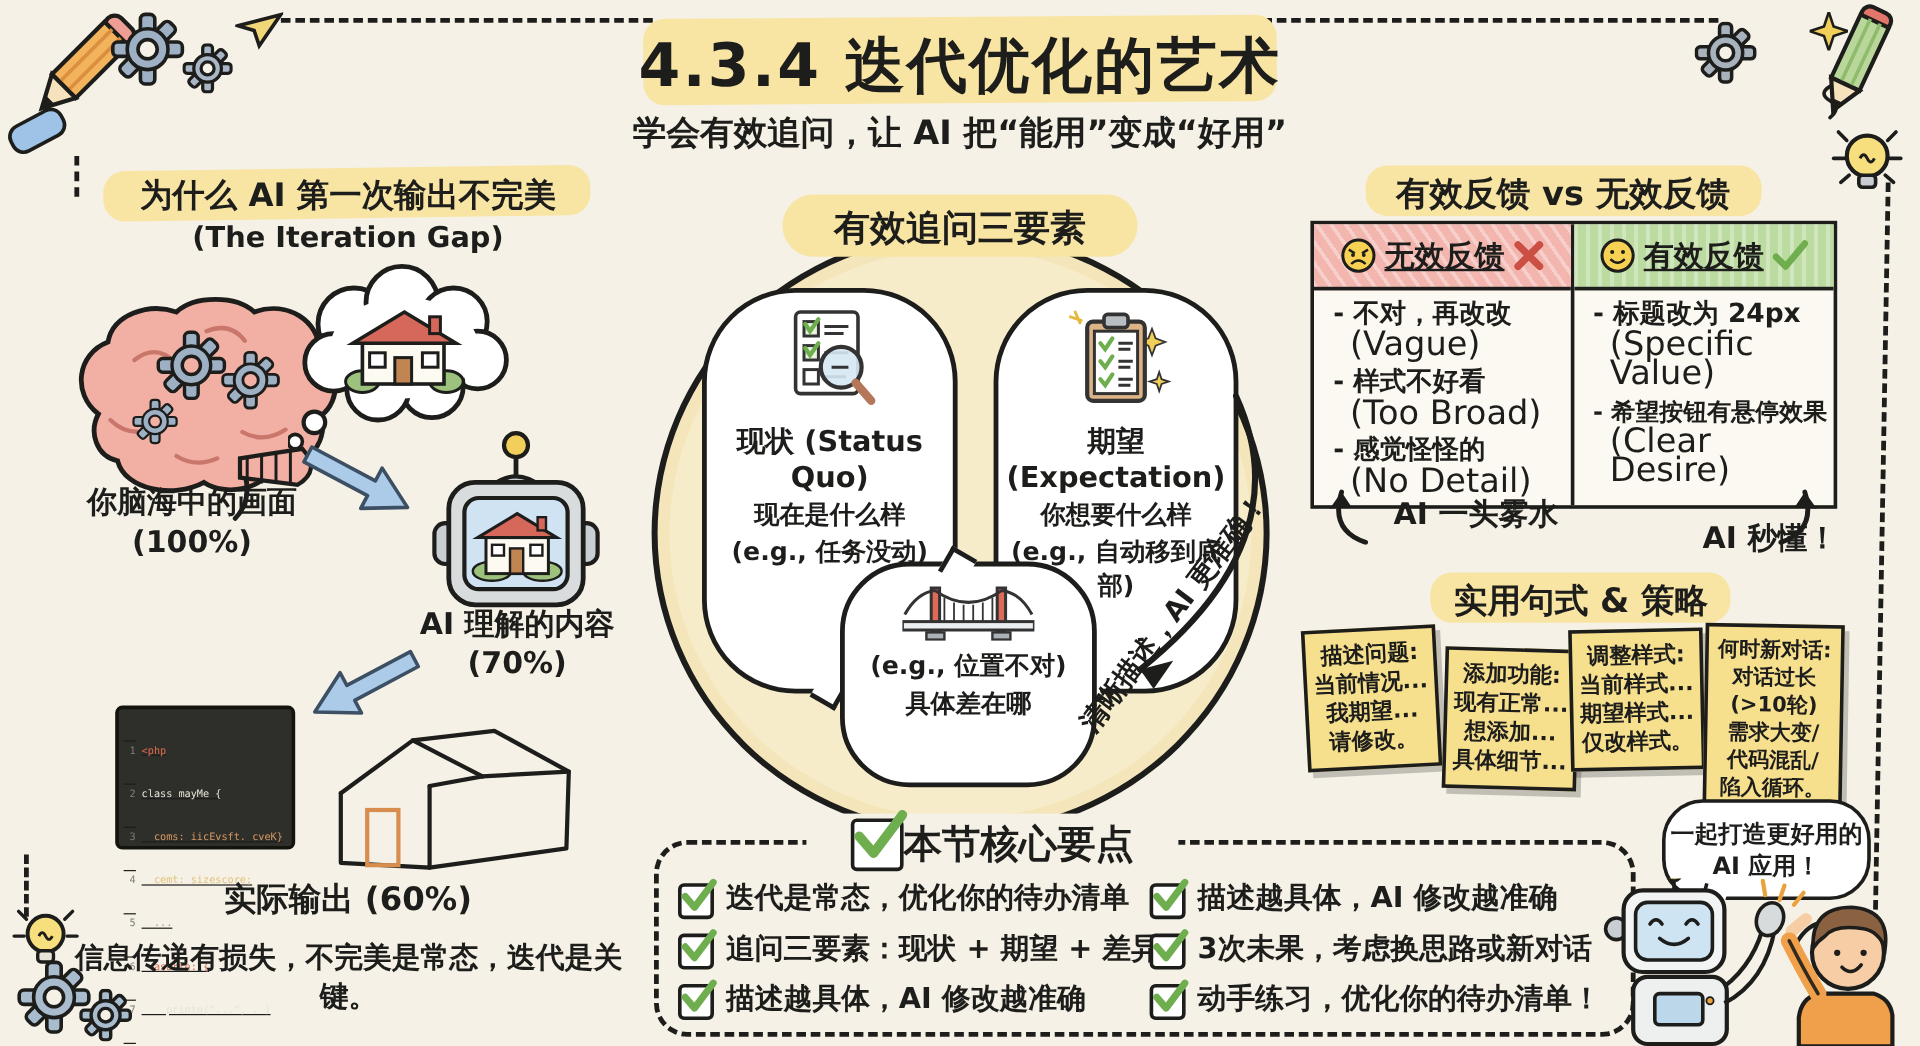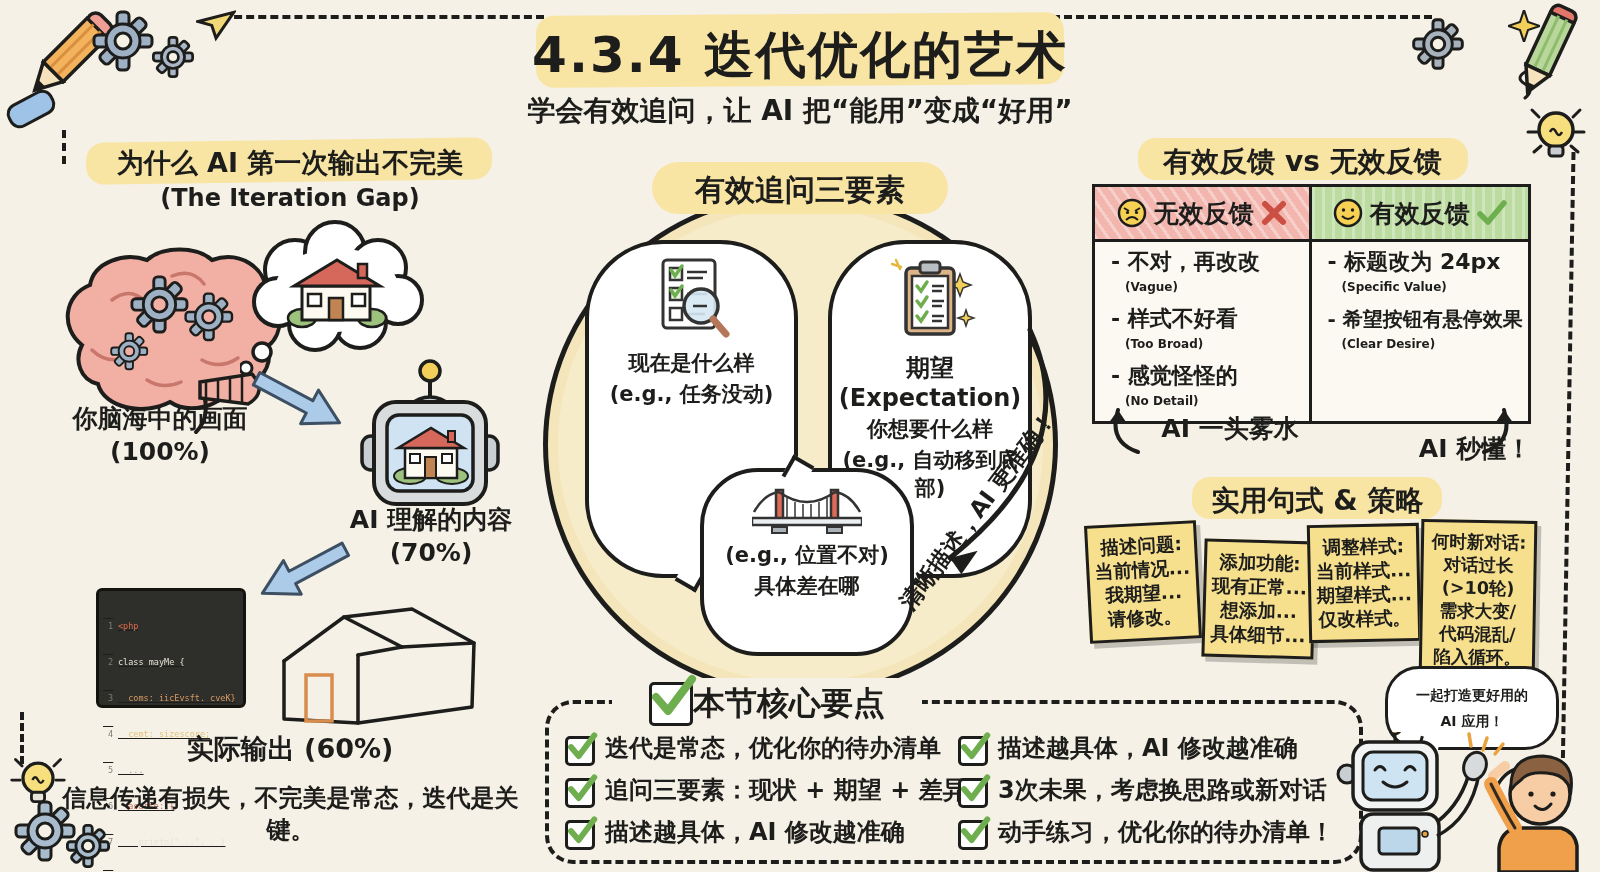--- a/index.html
+++ b/index.html
@@ -52,48 +52,48 @@
   
   #fb-pill{left:1138px;top:138px;width:330px;height:42px;}
   #fb-head{left:1110px;top:143px;width:385px;font-size:28px;}
   #fb-table{left:1092px;top:184px;width:433px;height:234px;border:3.5px solid #1d1d1b;background:#fbf9f2;}
   .fb-col{position:absolute;top:0;width:50%;height:100%;box-sizing:border-box;}
   #fb-col-bad{left:0;border-right:3px solid #1d1d1b;}
   #fb-col-good{right:0;}
   .fb-header{height:52px;border-bottom:3px solid #1d1d1b;display:flex;align-items:center;justify-content:center;gap:7px;}
   #fb-header-bad{background:#f2b6af;background-image:repeating-linear-gradient(55deg,rgba(255,255,255,.35) 0 3px,transparent 3px 10px);}
   #fb-header-good{background:#bbdba1;background-image:repeating-linear-gradient(90deg,rgba(255,255,255,.3) 0 3px,transparent 3px 10px);}
-  .fb-header .t{font-size:25px;font-weight:900;}
+  .fb-header .t{font-size:25px;font-weight:900;text-decoration:underline;}
   .fb-item{padding:7px 0 0 16px;}
   .fb-cn{font-size:22px;font-weight:900;line-height:26px;}
-  .fb-en{font-size:12px;font-weight:700;line-height:24px;padding-left:14px;}
+  .fb-en{font-size:28px;font-weight:400;line-height:24px;padding-left:14px;}
   #cap-bad{left:1120px;top:412px;width:220px;font-size:25px;}
   #cap-good{left:1395px;top:432px;width:160px;font-size:25px;}
   
   #st-pill{left:1192px;top:477px;width:250px;height:42px;}
   #st-head{left:1160px;top:482px;width:315px;font-size:28px;}
   .note{position:absolute;width:112px;background:#f6df8d;border:3px solid #1d1d1b;
         box-shadow:4px 5px 0 rgba(40,40,40,.25);padding:8px 3px;box-sizing:border-box;
         font-size:18.5px;font-weight:900;line-height:24px;text-align:center;}
   #note-0{left:1087px;top:523px;transform:rotate(-3deg);}
   #note-1{left:1203px;top:540px;transform:rotate(1.6deg);}
   #note-2{left:1308px;top:524px;transform:rotate(-1.2deg);}
   #note-3{left:1420px;top:520px;transform:rotate(1deg);font-size:17.5px;line-height:23px;width:116px;}
   
   #ta-box{left:545px;top:700px;width:810px;height:156px;border:4px dashed #1d1d1b;border-radius:28px;}
-  #ta-head-wrap{left:612px;top:678px;width:310px;height:52px;background:#f5f1e6;display:flex;align-items:center;justify-content:center;}
+  #ta-head-wrap{left:672px;top:678px;width:310px;height:52px;background:#f5f1e6;display:flex;align-items:center;justify-content:center;}
   #ta-head{font-size:32px;font-weight:900;}
   .chk{position:relative;background:#fff;border:3.5px solid #1d1d1b;border-radius:5px;}
   .chk svg{position:absolute;overflow:visible;}
   .ta-item{position:absolute;display:flex;gap:10px;align-items:flex-start;}
   .ta-text{font-size:24px;font-weight:900;line-height:28px;}
   
   #speech{left:1385px;top:666px;width:168px;height:78px;background:#fff;border:3.5px solid #1d1d1b;
           border-radius:34px;display:flex;flex-direction:column;justify-content:center;text-align:center;
-          font-size:14px;font-weight:900;line-height:26px;}
+          font-size:20px;font-weight:900;line-height:26px;}
   #speech-tail{left:1418px;top:738px;width:17px;height:17px;background:#fff;
                border-left:3.5px solid #1d1d1b;border-bottom:3.5px solid #1d1d1b;transform:rotate(15deg);}
   .eraser{width:44px;height:20px;border-radius:11px;background:#9ec3e6;border:3px solid #1d1d1b;}
 </style>
 </head>
 <body>
 
 <div class="abs hdash" style="left:222px;top:15px;width:322px;"></div>
 <div class="abs hdash" style="left:1052px;top:15px;width:380px;"></div>
 <div class="abs vdash" style="left:62px;top:130px;height:34px;"></div>
@@ -373,20 +373,21 @@
           <line x1="38" y1="36" x2="58" y2="36"></line>
         <rect x="21" y="50" width="12" height="12" fill="#fff"></rect>
           <line x1="38" y1="56" x2="56" y2="56"></line>
       </g>
       <path d="M22,12 l4,6 l7,-10" fill="none" stroke="#6fae4e" stroke-width="3.5" stroke-linecap="round"></path>
       <path d="M22,32 l4,6 l7,-10" fill="none" stroke="#6fae4e" stroke-width="3.5" stroke-linecap="round"></path>
       <circle cx="52" cy="48" r="17" fill="#d6e8f4" fill-opacity="0.9" stroke="#333" stroke-width="3.5"></circle>
       <line x1="64" y1="61" x2="77" y2="76" stroke="#b5775a" stroke-width="7" stroke-linecap="round"></line>
       <line x1="44" y1="48" x2="58" y2="48" stroke="#333" stroke-width="2.5"></line>
     </svg>
+    <div class="bub-title">现状 (Status Quo)</div>
     <div class="bub-line">现在是什么样</div>
     <div class="bub-line">(e.g., 任务没动)</div>
   </div>
   <div class="tail" style="left:90px;bottom:-14px;"></div>
 </div>
 
 <div class="bubble" id="bub-r">
   <div class="bub-inner">
     <svg width="92" height="84" viewBox="0 0 92 84">
       <path d="M12,2 l4,9 M8,6 l9,3" stroke="#e5b93f" stroke-width="2.5" stroke-linecap="round"></path>

